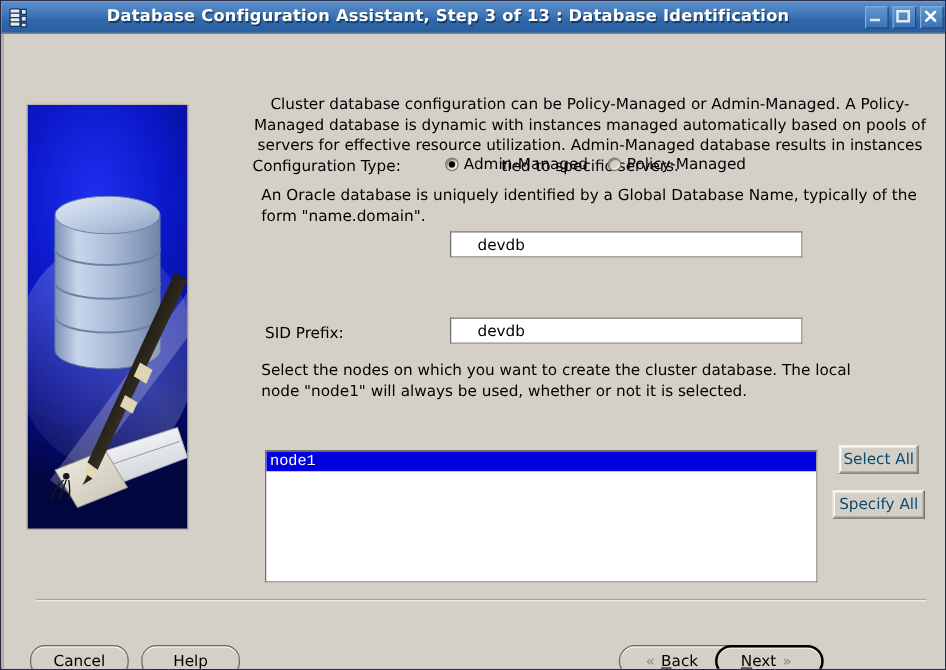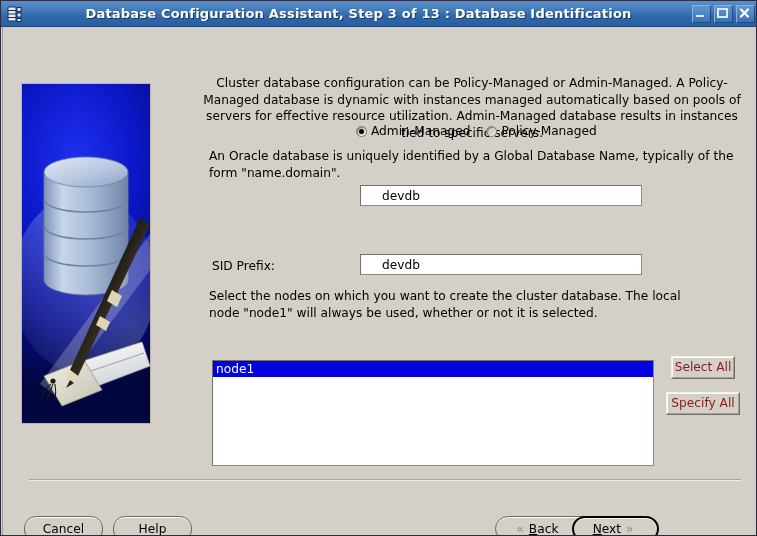--- a/index.html
+++ b/index.html
@@ -141,20 +141,21 @@
   #node-list {
     position: absolute;
     left: 209px; top: 333px;
     width: 442px; height: 106px;
     box-sizing: border-box;
     background: #ffffff;
     border: 1px solid #8d8a83;
     border-top-color: #74716b;
     border-left-color: #74716b;
     overflow: hidden;
+    font-family: Liberation Mono, monospace;
   }
   .node-item {
     height: 16px;
     line-height: 16px;
     font-size: 12.2px;
     padding-left: 3px;
     color: #000;
     cursor: default;
   }
   .node-item.sel { background: #0000e0; color: #ffffff; }
@@ -163,21 +164,21 @@
   .sidebtn {
     position: absolute;
     box-sizing: border-box;
     background: #d4d0c8;
     border: 1px solid #6f6c66;
     border-top-color: #f4f2ed;
     border-left-color: #f4f2ed;
     box-shadow: inset -1px -1px 0 #a5a29b, inset 1px 1px 0 #ffffff;
     font-family: "DejaVu Sans", "Liberation Sans", sans-serif;
     font-size: 12.2px;
-    color: #7f1d1d;
+    color: #0c4a6e;
     text-align: center;
     cursor: pointer;
     white-space: nowrap;
   }
 
   
   #sep {
     position: absolute;
     left: 26px; top: 452px;
     width: 712px; height: 0;
@@ -339,20 +340,21 @@
           <path d="M90 206 L100 212 L95 223 L85 217 Z" fill="#ded5b4"></path>
           <path d="M78 232 L88 238 L84 247 L74 241 Z" fill="#ded5b4"></path>
           <path d="M56 292 L48 286 L44 304 Z" fill="#e6d9b0"></path>
           <path d="M44 304 L48 296 L52 299 Z" fill="#2a2418"></path>
         </g>
       </svg>
     </div>
 
     <div class="para" style="left:199px; top:48px; width:540px;text-align:center;">Cluster database configuration can be Policy-Managed or Admin-Managed. A Policy-Managed database is dynamic with instances managed automatically based on pools of servers for effective resource utilization. Admin-Managed database results in instances tied to specific servers.</div>
 
+    <div class="lbl" style="left:199px; top:98px;">Configuration Type:</div>
 
     <div class="radio-row" style="left:353px; top:97px;">
       <div class="radio-item">
         <span class="radio-dot on"></span>
         <span class="radio-label">Admin-Managed</span>
       </div>
       <div class="radio-item">
         <span class="radio-dot"></span>
         <span class="radio-label">Policy-Managed</span>
       </div>

